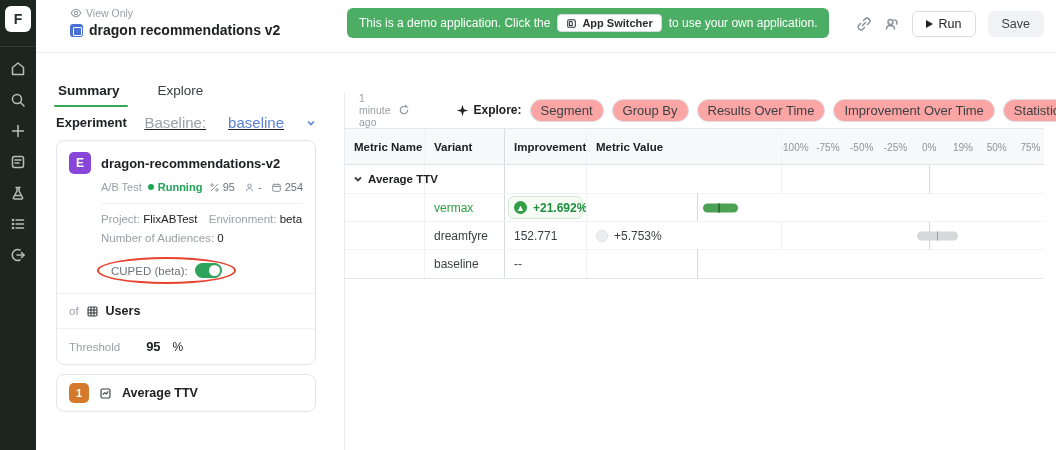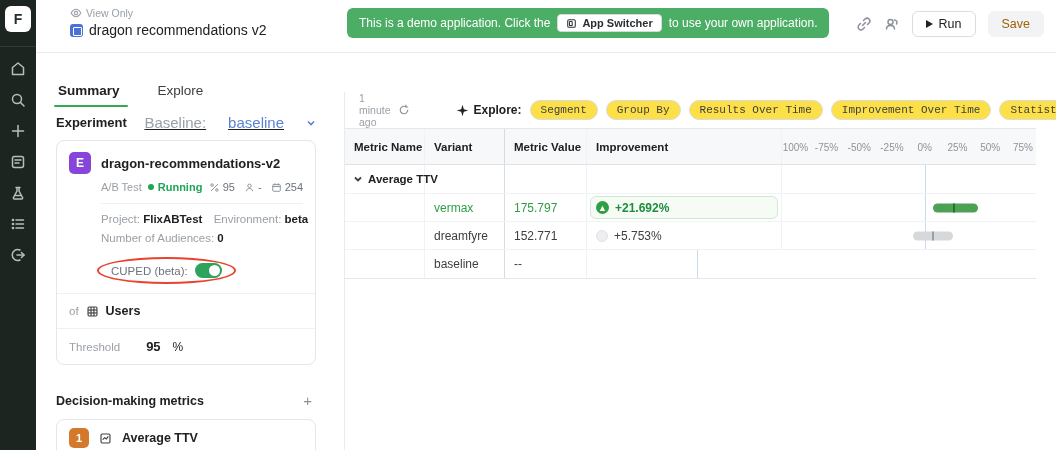--- a/index.html
+++ b/index.html
@@ -13,35 +13,35 @@
   .sidebar-sep { width:36px; height:1px; background:#323b35; margin-top:14px; }
   .nav-icons { display:flex; flex-direction:column; align-items:center; margin-top:6px; }
   .nav-icon { width:36px; height:31px; display:flex; align-items:center; justify-content:center; color:#b7bfba; cursor:pointer; }
   .nav-icon svg { width:16px; height:16px; stroke:currentColor; fill:none; stroke-width:1.5; stroke-linecap:round; stroke-linejoin:round; }
 
   
   .topbar { position:absolute; left:36px; top:0; width:1020px; height:53px; background:#fff; border-bottom:1px solid #e9ebee; }
   .title-block { position:absolute; left:34px; top:7px; }
   .view-only { display:flex; align-items:center; gap:4px; font-size:10.5px; color:#9aa0a6; }
   .view-only svg { width:12px; height:12px; stroke:#9aa0a6; fill:none; stroke-width:1.4; }
-  .page-title { display:flex; align-items:center; gap:6px; margin-top:3px; font-size:14px; font-weight:normal; color:#202124; }
+  .page-title { display:flex; align-items:center; gap:6px; margin-top:3px; font-size:14px; font-weight:bold; color:#202124; }
   .brand-chip { width:13px; height:13px; border-radius:3px; background:#4a71d8; position:relative; flex:0 0 auto; }
   .brand-chip:after { content:""; position:absolute; left:3px; top:3px; width:7px; height:7px; border:1.3px solid #fff; border-radius:1px; }
 
   .banner { position:absolute; left:311px; top:8px; height:30px; background:#4cae64; border-radius:6px; display:flex; align-items:center; gap:7px; padding:0 12px; color:#fff; font-size:12px; white-space:nowrap; }
   .app-switcher-btn { display:flex; align-items:center; gap:5px; background:#fff; border:1px solid #d7dadd; border-radius:4px; padding:2px 8px; font-size:11px; color:#2b2f33; font-weight:bold; cursor:pointer; }
   .app-switcher-btn svg { width:11px; height:11px; stroke:#2b2f33; fill:none; stroke-width:1.5; }
 
   .top-actions { position:absolute; right:12px; top:11px; display:flex; align-items:center; gap:12px; }
   .icon-btn { color:#8a9199; cursor:pointer; display:flex; }
   .icon-btn svg { width:16px; height:16px; stroke:currentColor; fill:none; stroke-width:1.5; stroke-linecap:round; stroke-linejoin:round; }
   .btn { font-size:12.5px; border-radius:6px; padding:5px 13px; cursor:pointer; display:flex; align-items:center; gap:6px; }
   .btn-run { background:#fff; border:1px solid #dadce0; color:#202124; }
   .run-tri { width:0; height:0; border-left:7px solid #202124; border-top:4.5px solid transparent; border-bottom:4.5px solid transparent; }
-  .btn-save { background:#f1f3f4; border:1px solid #f1f3f4; color:#a16207; cursor:default;text-align:right; }
+  .btn-save { background:#f1f3f4; border:1px solid #f1f3f4; color:#404040; cursor:default;text-align:right; }
 
   
   .tabs { position:absolute; left:36px; top:71px; height:39px; display:flex; align-items:center; padding-left:20px; gap:34px; }
   .tab { font-size:13.5px; color:#3c4043; cursor:pointer; position:relative; padding:10px 2px; }
   .tab.active { color:#202124; font-weight:bold; }
   .tab.active:after { content:""; position:absolute; left:-2px; right:-6px; bottom:1px; height:2px; background:#34a853; border-radius:1px; }
 
   
   .main { position:absolute; left:36px; top:92px; width:1020px; height:358px; display:flex; }
   .left-panel { width:309px; flex:0 0 309px; border-right:1px solid #e9ebee; padding:22px 28px 0 20px; overflow:hidden; }
@@ -66,21 +66,21 @@
   .run-dot { width:6px; height:6px; border-radius:50%; background:#1ea556; margin-right:4px; }
   .run-text { color:#1ea556; font-weight:bold; }
   .meta-stats { margin-left:auto; display:flex; align-items:center; gap:9px; color:#6d737b; }
   .stat { display:flex; align-items:center; gap:3px; }
   .stat svg { width:11px; height:11px; stroke:#8a9199; fill:none; stroke-width:1.4; }
   .inner-sep { height:1px; background:#eef0f2; margin:0 12px 0 44px; }
   .full-sep { height:1px; background:#eef0f2; }
   .exp-info { padding:9px 12px 2px 44px; font-size:11.5px; }
   .info-line { margin-bottom:7px; white-space:nowrap; }
   .info-lbl { color:#9aa0a6; }
-  .info-val { color:#202124; font-weight:bold; }
+  .info-val { color:#202124; font-weight:normal; }
   .cuped-row { padding:4px 12px 9px 40px; }
   .cuped-annot { display:inline-flex; align-items:center; gap:7px; border:2px solid #e8432e; border-radius:50%; padding:4px 12px;text-align:right; }
   .cuped-lbl { font-size:11.5px; color:#6d737b; white-space:nowrap; }
   .toggle { width:27px; height:15px; border-radius:8px; background:#2da35c; position:relative; cursor:pointer; flex:0 0 auto; }
   .toggle:after { content:""; position:absolute; right:2px; top:2px; width:11px; height:11px; border-radius:50%; background:#fff; }
   .entity-row { display:flex; align-items:center; gap:7px; padding:10px 12px; font-size:12.5px; }
   .entity-of { color:#9aa0a6; font-size:11.5px; }
   .entity-row svg { width:13px; height:13px; stroke:#3c4043; fill:none; stroke-width:1.4; }
   .entity-name { font-weight:bold; color:#202124; }
   .threshold-row { display:flex; align-items:center; padding:10px 12px; font-size:11.5px; color:#9aa0a6; }
@@ -95,24 +95,24 @@
   .metric-label { font-size:12.5px; font-weight:bold; color:#202124; }
 
   
   .toolbar { height:36px; display:flex; align-items:center; padding-left:14px; }
   .updated { font-size:10.5px; color:#9aa0a6; }
   .refresh { margin-left:7px; color:#8a9199; cursor:pointer; display:flex; }
   .refresh svg { width:12px; height:12px; stroke:currentColor; fill:none; stroke-width:1.5; stroke-linecap:round; }
   .explore-group { display:flex; align-items:center; gap:8px; margin-left:46px; }
   .explore-lbl { display:flex; align-items:center; gap:5px; font-size:12px; font-weight:bold; color:#202124; }
   .explore-lbl svg { width:13px; height:13px; fill:#202124; }
-  .chip { border:1px solid #dadce0; border-radius:13px; background:#fde047; padding:3px 10px; font-size:11px; color:#3c4043; cursor:pointer; white-space:nowrap;font-family:Liberation Mono, monospace; }
-
-  
-  .rtable { margin-right:20px; border-top:1px solid #e5e8eb; border-bottom:1px solid #e5e8eb; }
+  .chip { border:1px solid #dadce0; border-radius:13px; background:#fca5a5; padding:3px 10px; font-size:13px; color:#3c4043; cursor:pointer; white-space:nowrap; }
+
+  
+  .rtable { margin-right:12px; border-top:1px solid #e5e8eb; border-bottom:1px solid #e5e8eb; }
   .trow { display:grid; grid-template-columns:80px 80px 82px 195px 1fr; }
   .cell { border-right:1px solid #f0f2f4; padding-left:9px; display:flex; align-items:center; font-size:12px; color:#3c4043; overflow:hidden; white-space:nowrap; }
   .cell.last { border-right:none; }
   .cell.strong-sep { border-right:1px solid #d8dce1; }
   .thead { background:#f7f8f9; border-bottom:1px solid #dfe3e7; height:36px; }
   .thead .cell { font-size:11.5px; font-weight:bold; color:#202124; }
   .axis-cell { position:relative; padding:0; }
   .axis-tick { position:absolute; top:50%; transform:translate(-50%,-50%); font-size:10px; font-weight:normal; color:#8e949b; }
   .brow { height:28px; border-bottom:1px solid #f0f2f4; }
   .brow:last-child { border-bottom:none; }
@@ -334,24 +334,20 @@
           <span class="entity-name">Users</span>
         </div>
         <div class="full-sep"></div>
         <div class="threshold-row">
           <span>Threshold</span>
           <span class="threshold-val">95</span>
           <span class="threshold-unit">%</span>
         </div>
       </div>
 
-      <div class="metrics-head">
-        <span class="metrics-title">Decision-making metrics</span>
-        <span class="plus-btn">+</span>
-      </div>
       <div class="metric-card">
         <span class="badge badge-orange">1</span>
         <svg viewBox="0 0 16 16">
             <rect x="2.5" y="2.5" width="11" height="11" rx="1.5"></rect>
             <path d="M4.5 9.5 L7 7 L9 8.5 L11.5 5.5"></path>
           </svg>
         <span class="metric-label">Average TTV</span>
       </div>
 
     </div>
@@ -377,29 +373,29 @@
           <span class="chip">Results Over Time</span>
           <span class="chip">Improvement Over Time</span>
           <span class="chip">Statistical Significance Over Time</span>
         </span>
       </div>
 
       <div class="rtable">
         <div class="trow thead">
           <div class="cell">Metric Name</div>
           <div class="cell strong-sep">Variant</div>
+          <div class="cell">Improvement</div>
           <div class="cell">Metric Value</div>
-          <div class="cell">Improvement</div>
           <div class="cell last axis-cell" id="axis-cell">
               <span class="axis-tick" style="left: 4.63918%;">-100%</span>
               <span class="axis-tick" style="left: 17.5258%;">-75%</span>
               <span class="axis-tick" style="left: 30.4124%;">-50%</span>
               <span class="axis-tick" style="left: 43.299%;">-25%</span>
               <span class="axis-tick" style="left: 56.1856%;">0%</span>
-              <span class="axis-tick" style="left: 69.0722%;">25%</span>
+              <span class="axis-tick" style="left: 69.0722%;">19%</span>
               <span class="axis-tick" style="left: 81.9588%;">50%</span>
               <span class="axis-tick" style="left: 94.8454%;">75%</span>
             </div>
         </div>
 
         <div class="trow brow group-row">
           <div class="cell group-cell">
             <svg viewBox="0 0 10 10">
                 <path d="M2 3.5 L5 6.5 L8 3.5"></path>
               </svg>
@@ -409,21 +405,20 @@
           <div class="cell"></div>
           <div class="cell"></div>
           <div class="cell last chart-cell">
               <div class="zero-line" style="left: 56.1856%;"></div>
             </div>
         </div>
 
         <div class="trow brow">
           <div class="cell"></div>
           <div class="cell strong-sep variant-green">vermax</div>
-          <div class="cell value-green">175.797</div>
           <div class="cell imp-cell">
             <span class="imp-highlight"></span>
             <span class="imp-content">
               <span class="sig-icon">▲</span>
               <span class="imp-pos">+21.692%</span>
             </span>
           </div>
           <div class="cell last chart-cell">
               <div class="zero-line" style="left: 56.1856%;"></div>
               <div class="ci-bar green" style="left: 59.5361%; width: 17.7835%;"></div>

